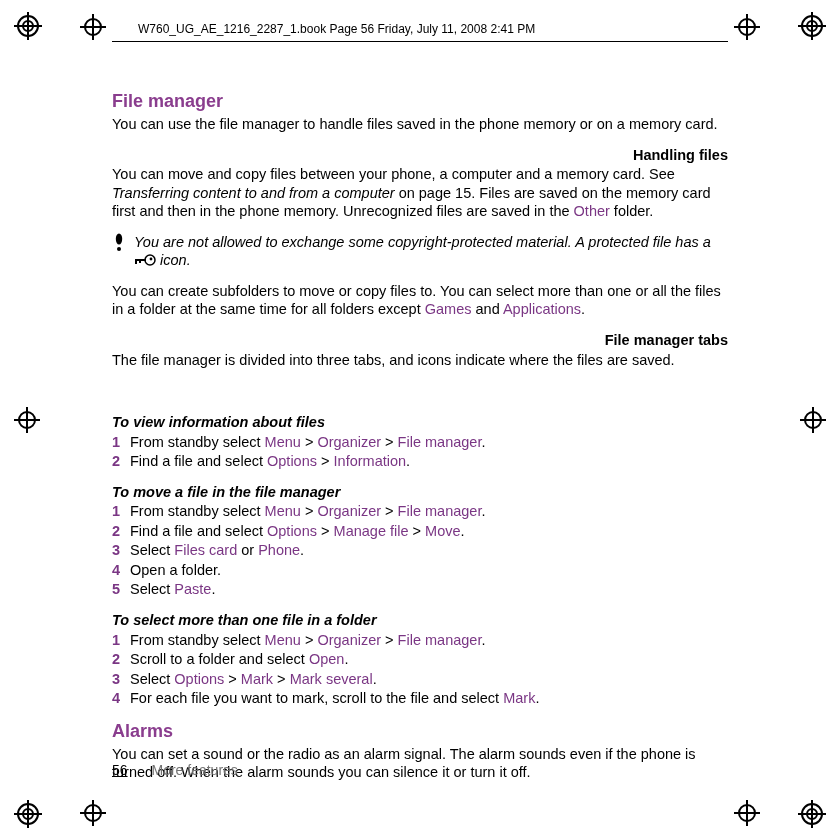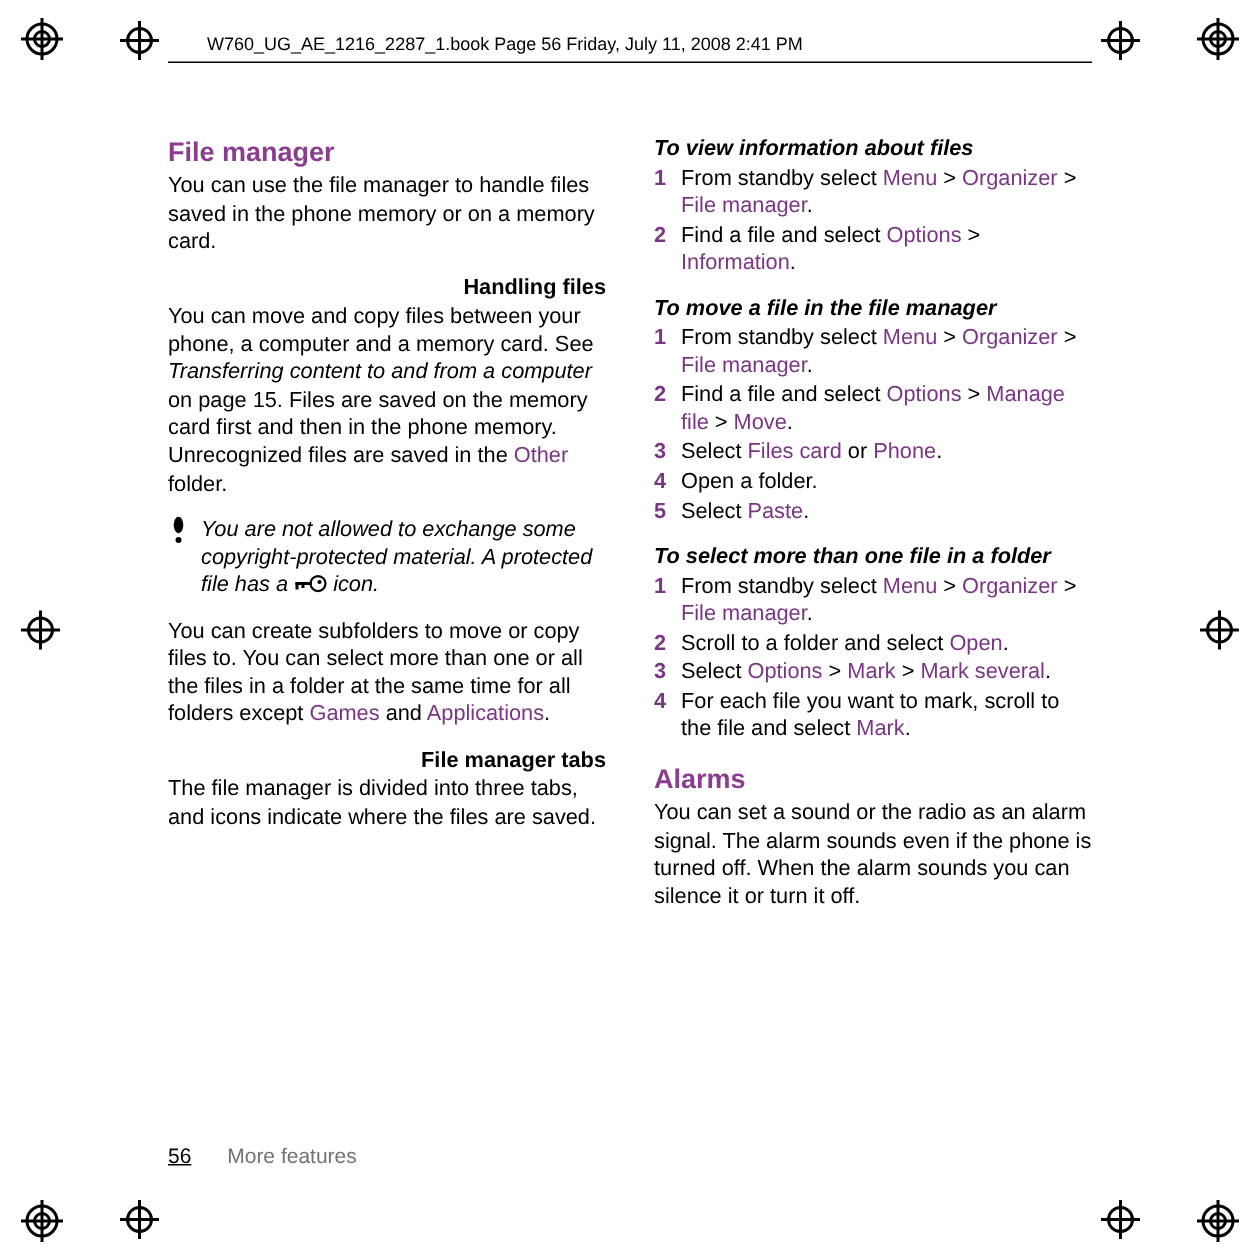--- a/index.html
+++ b/index.html
@@ -61,20 +61,21 @@
     font-size: 12px;
   }
   .page-wrap {
     position: absolute;
     top: 90px;
     left: 112px;
     right: 112px;
     bottom: 90px;
     display: flex;
     gap: 32px;
+    flex-direction: column;
   }
   .col { flex: 1 1 0; line-height: 1.28; }
   h2.purple { color: #8a3d8e; font-size: 18px; font-weight: 700; margin-bottom: 2px; }
   .para { margin-bottom: 12px; }
   .subhead { font-weight: 700; margin-bottom: 1px; text-align: right; }
   .subhead-i { font-weight: 700; font-style: italic; margin-bottom: 1px; }
   .ui { color: #7a3684; margin-top: 32px; }
   .note-row {
     display:flex; gap:8px; margin: 8px 0 12px 0;
     font-style: italic;

